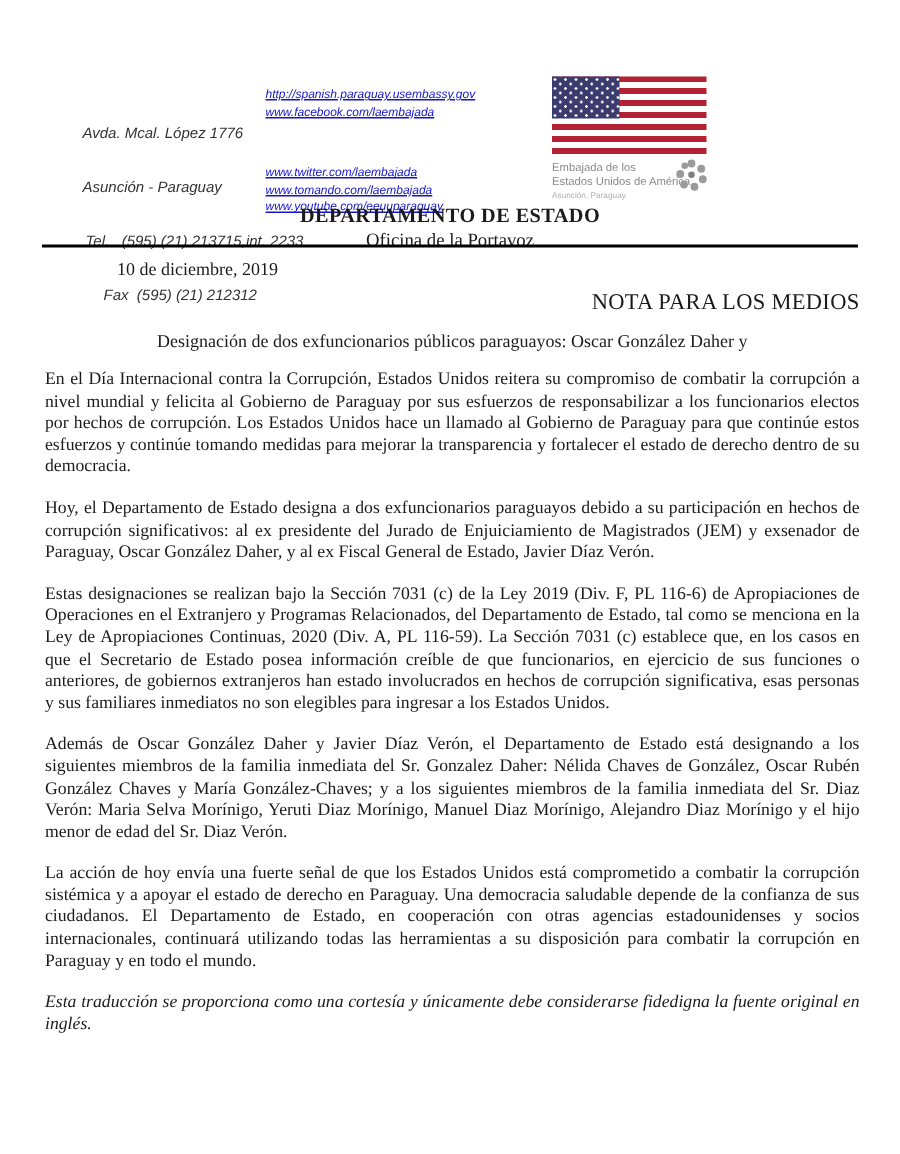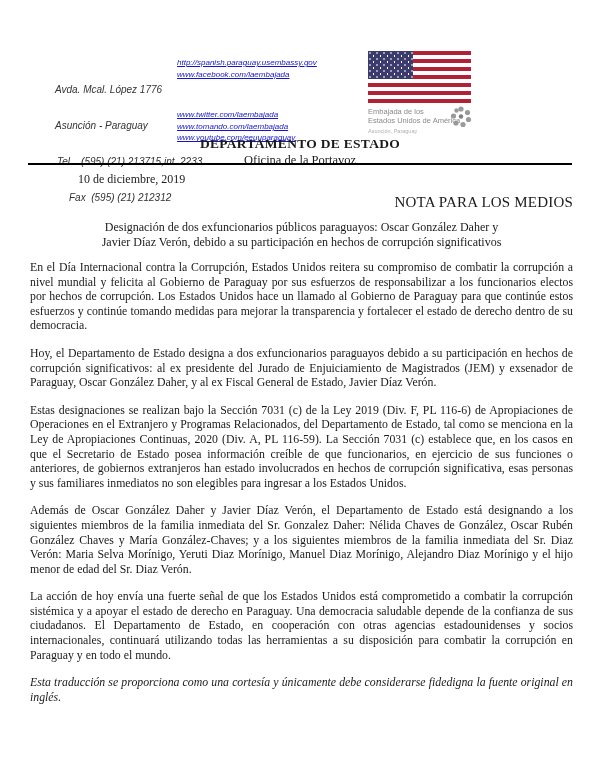--- a/index.html
+++ b/index.html
@@ -146,21 +146,20 @@
     <div class="dept">DEPARTAMENTO DE ESTADO</div>
     <div class="office">Oficina de la Portavoz</div>
   </div>
   <div class="rule"></div>
 
   <div class="doc-body">
     <div class="date-line">10 de diciembre, 2019</div>
     <div class="kicker">NOTA PARA LOS MEDIOS</div>
     <div class="subtitle">
       <span>Designación de dos exfuncionarios públicos paraguayos: Oscar González Daher y</span><br>
-      <span>Javier Díaz Verón, debido a su participación en hechos de corrupción significativos</span>
     </div>
 
     <p class="para">En el Día Internacional contra la Corrupción, Estados Unidos reitera su compromiso de combatir la corrupción a nivel mundial y felicita al Gobierno de Paraguay por sus esfuerzos de responsabilizar a los funcionarios electos por hechos de corrupción. Los Estados Unidos hace un llamado al Gobierno de Paraguay para que continúe estos esfuerzos y continúe tomando medidas para mejorar la transparencia y fortalecer el estado de derecho dentro de su democracia.</p>
     <p class="para">Hoy, el Departamento de Estado designa a dos exfuncionarios paraguayos debido a su participación en hechos de corrupción significativos: al ex presidente del Jurado de Enjuiciamiento de Magistrados (JEM) y exsenador de Paraguay, Oscar González Daher, y al ex Fiscal General de Estado, Javier Díaz Verón.</p>
     <p class="para">Estas designaciones se realizan bajo la Sección 7031 (c) de la Ley 2019 (Div. F, PL 116-6) de Apropiaciones de Operaciones en el Extranjero y Programas Relacionados, del Departamento de Estado, tal como se menciona en la Ley de Apropiaciones Continuas, 2020 (Div. A, PL 116-59). La Sección 7031 (c) establece que, en los casos en que el Secretario de Estado posea información creíble de que funcionarios, en ejercicio de sus funciones o anteriores, de gobiernos extranjeros han estado involucrados en hechos de corrupción significativa, esas personas y sus familiares inmediatos no son elegibles para ingresar a los Estados Unidos.</p>
     <p class="para">Además de Oscar González Daher y Javier Díaz Verón, el Departamento de Estado está designando a los siguientes miembros de la familia inmediata del Sr. Gonzalez Daher: Nélida Chaves de González, Oscar Rubén González Chaves y María González-Chaves; y a los siguientes miembros de la familia inmediata del Sr. Diaz Verón: Maria Selva Morínigo, Yeruti Diaz Morínigo, Manuel Diaz Morínigo, Alejandro Diaz Morínigo y el hijo menor de edad del Sr. Diaz Verón.</p>
     <p class="para">La acción de hoy envía una fuerte señal de que los Estados Unidos está comprometido a combatir la corrupción sistémica y a apoyar el estado de derecho en Paraguay. Una democracia saludable depende de la confianza de sus ciudadanos. El Departamento de Estado, en cooperación con otras agencias estadounidenses y socios internacionales, continuará utilizando todas las herramientas a su disposición para combatir la corrupción en Paraguay y en todo el mundo.</p>
     <p class="para disclaimer">Esta traducción se proporciona como una cortesía y únicamente debe considerarse fidedigna la fuente original en inglés.</p>
   </div>
 

